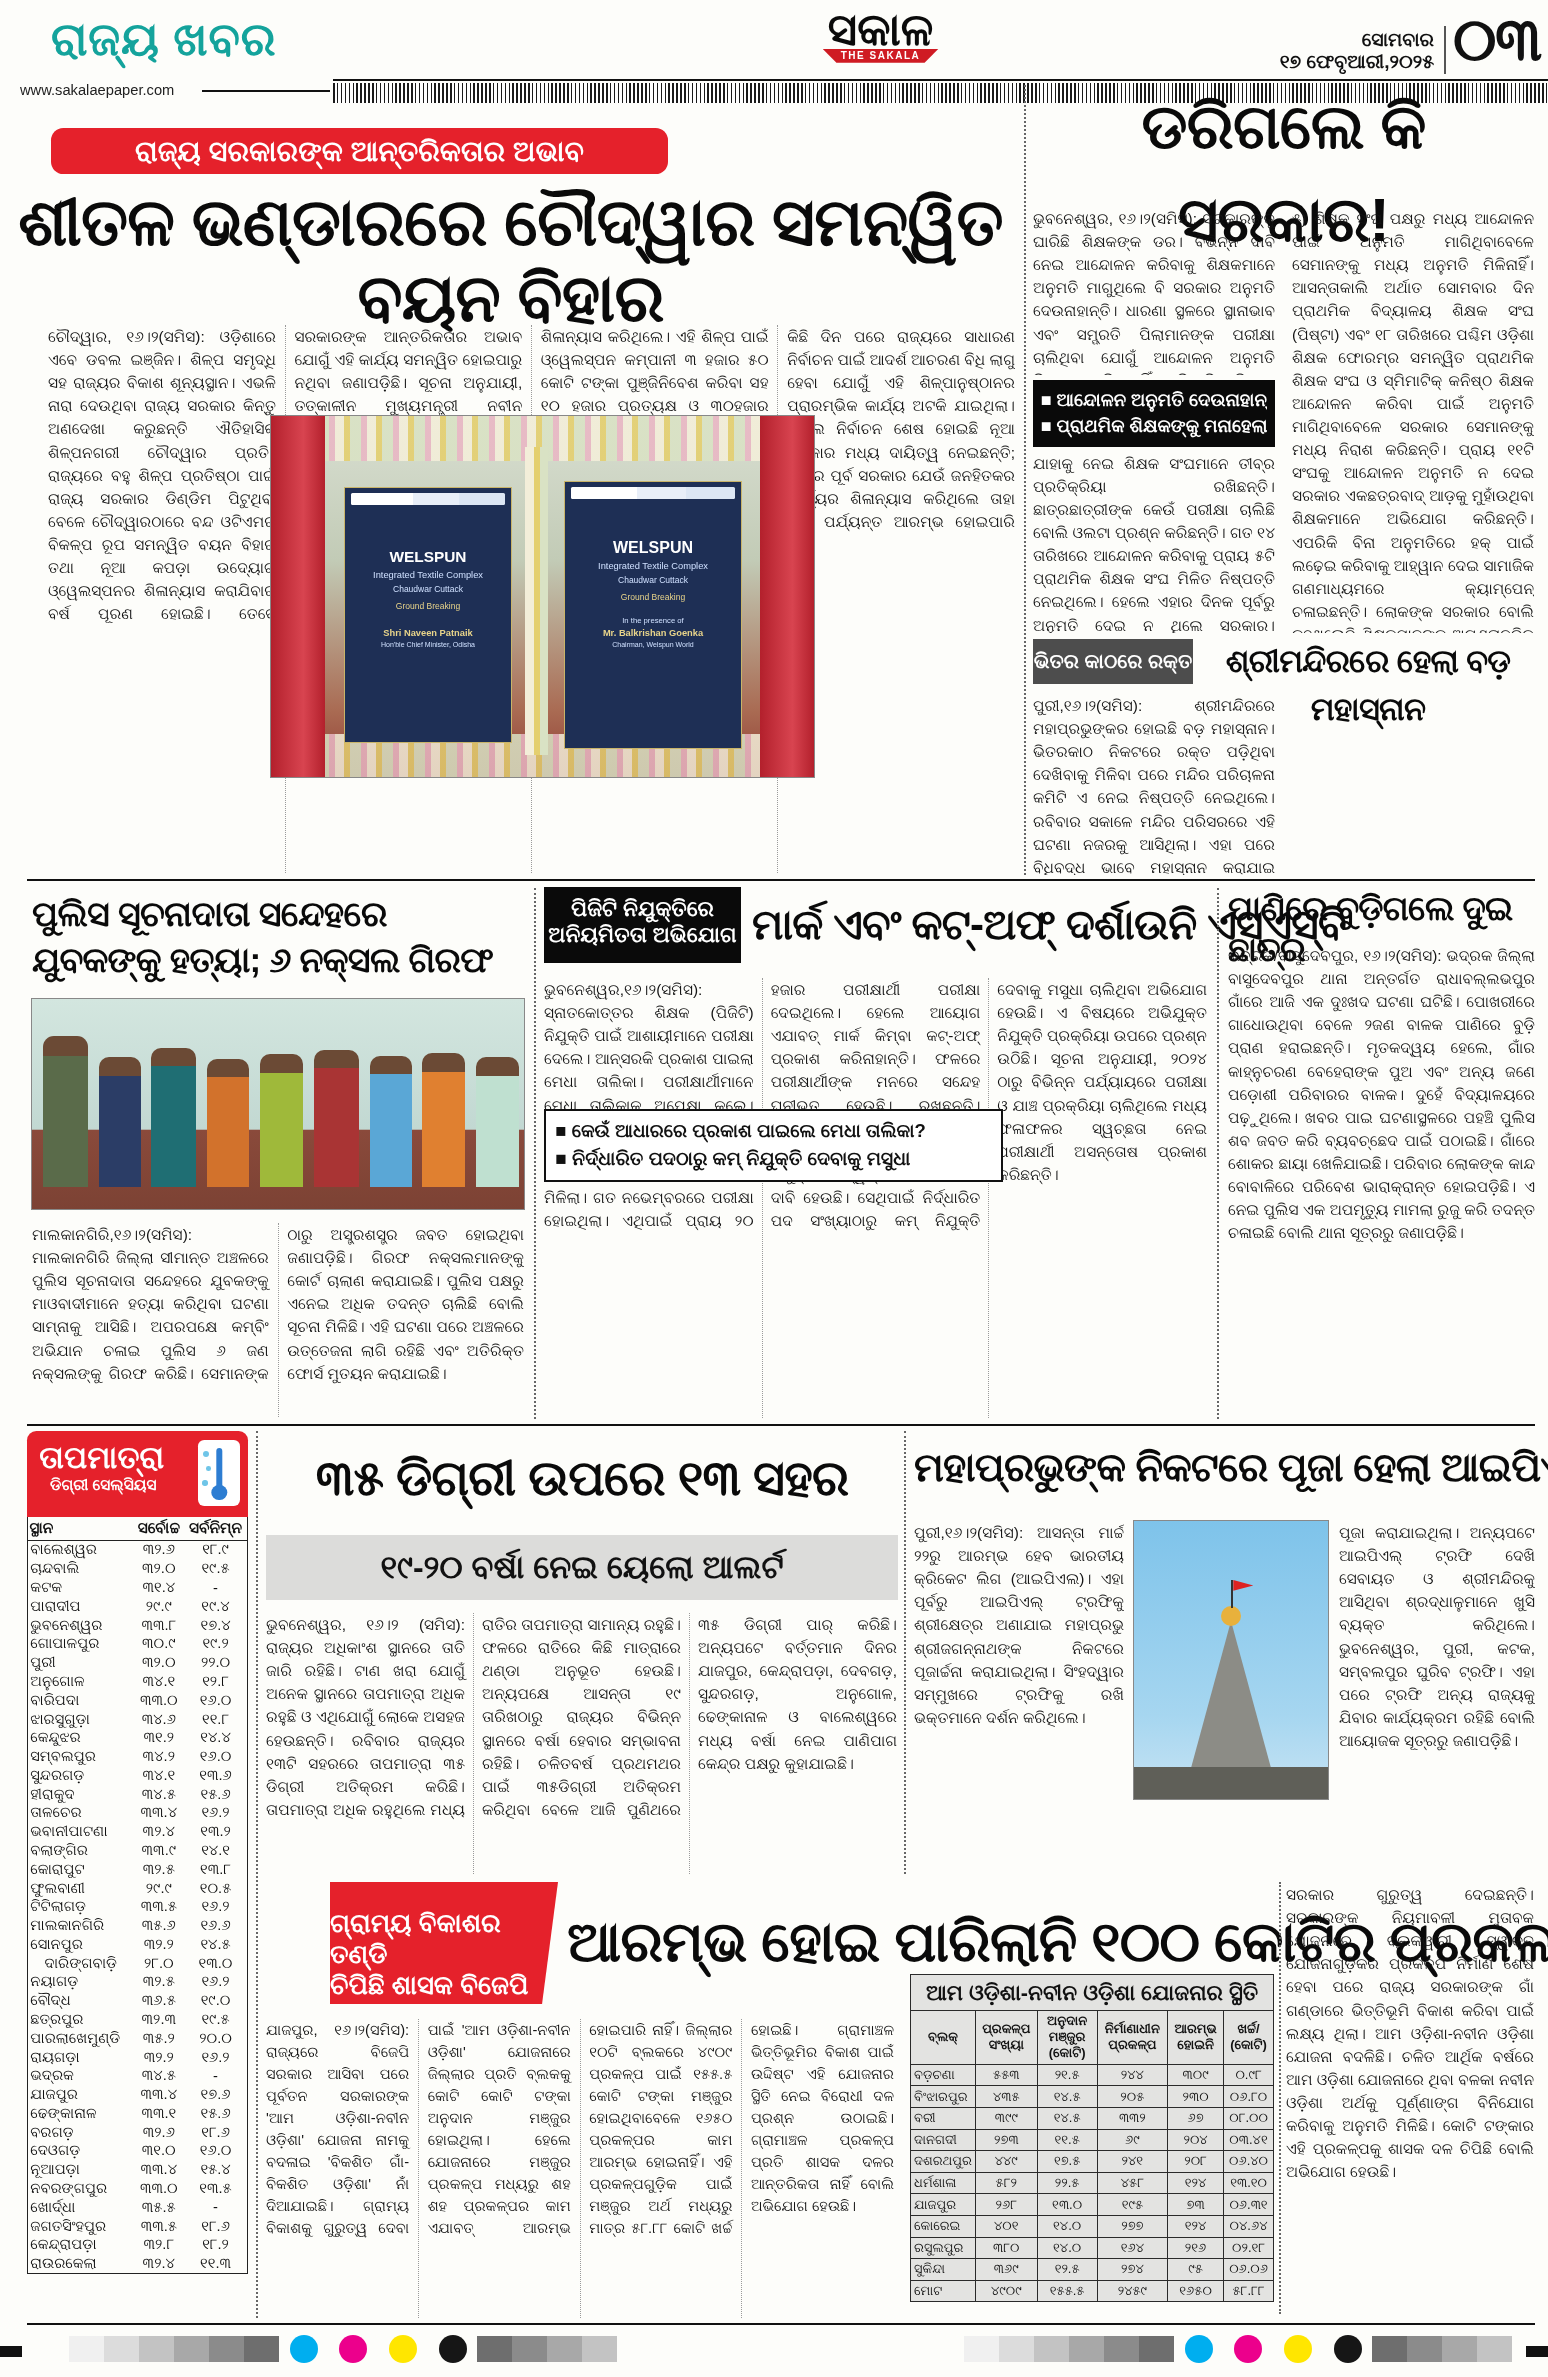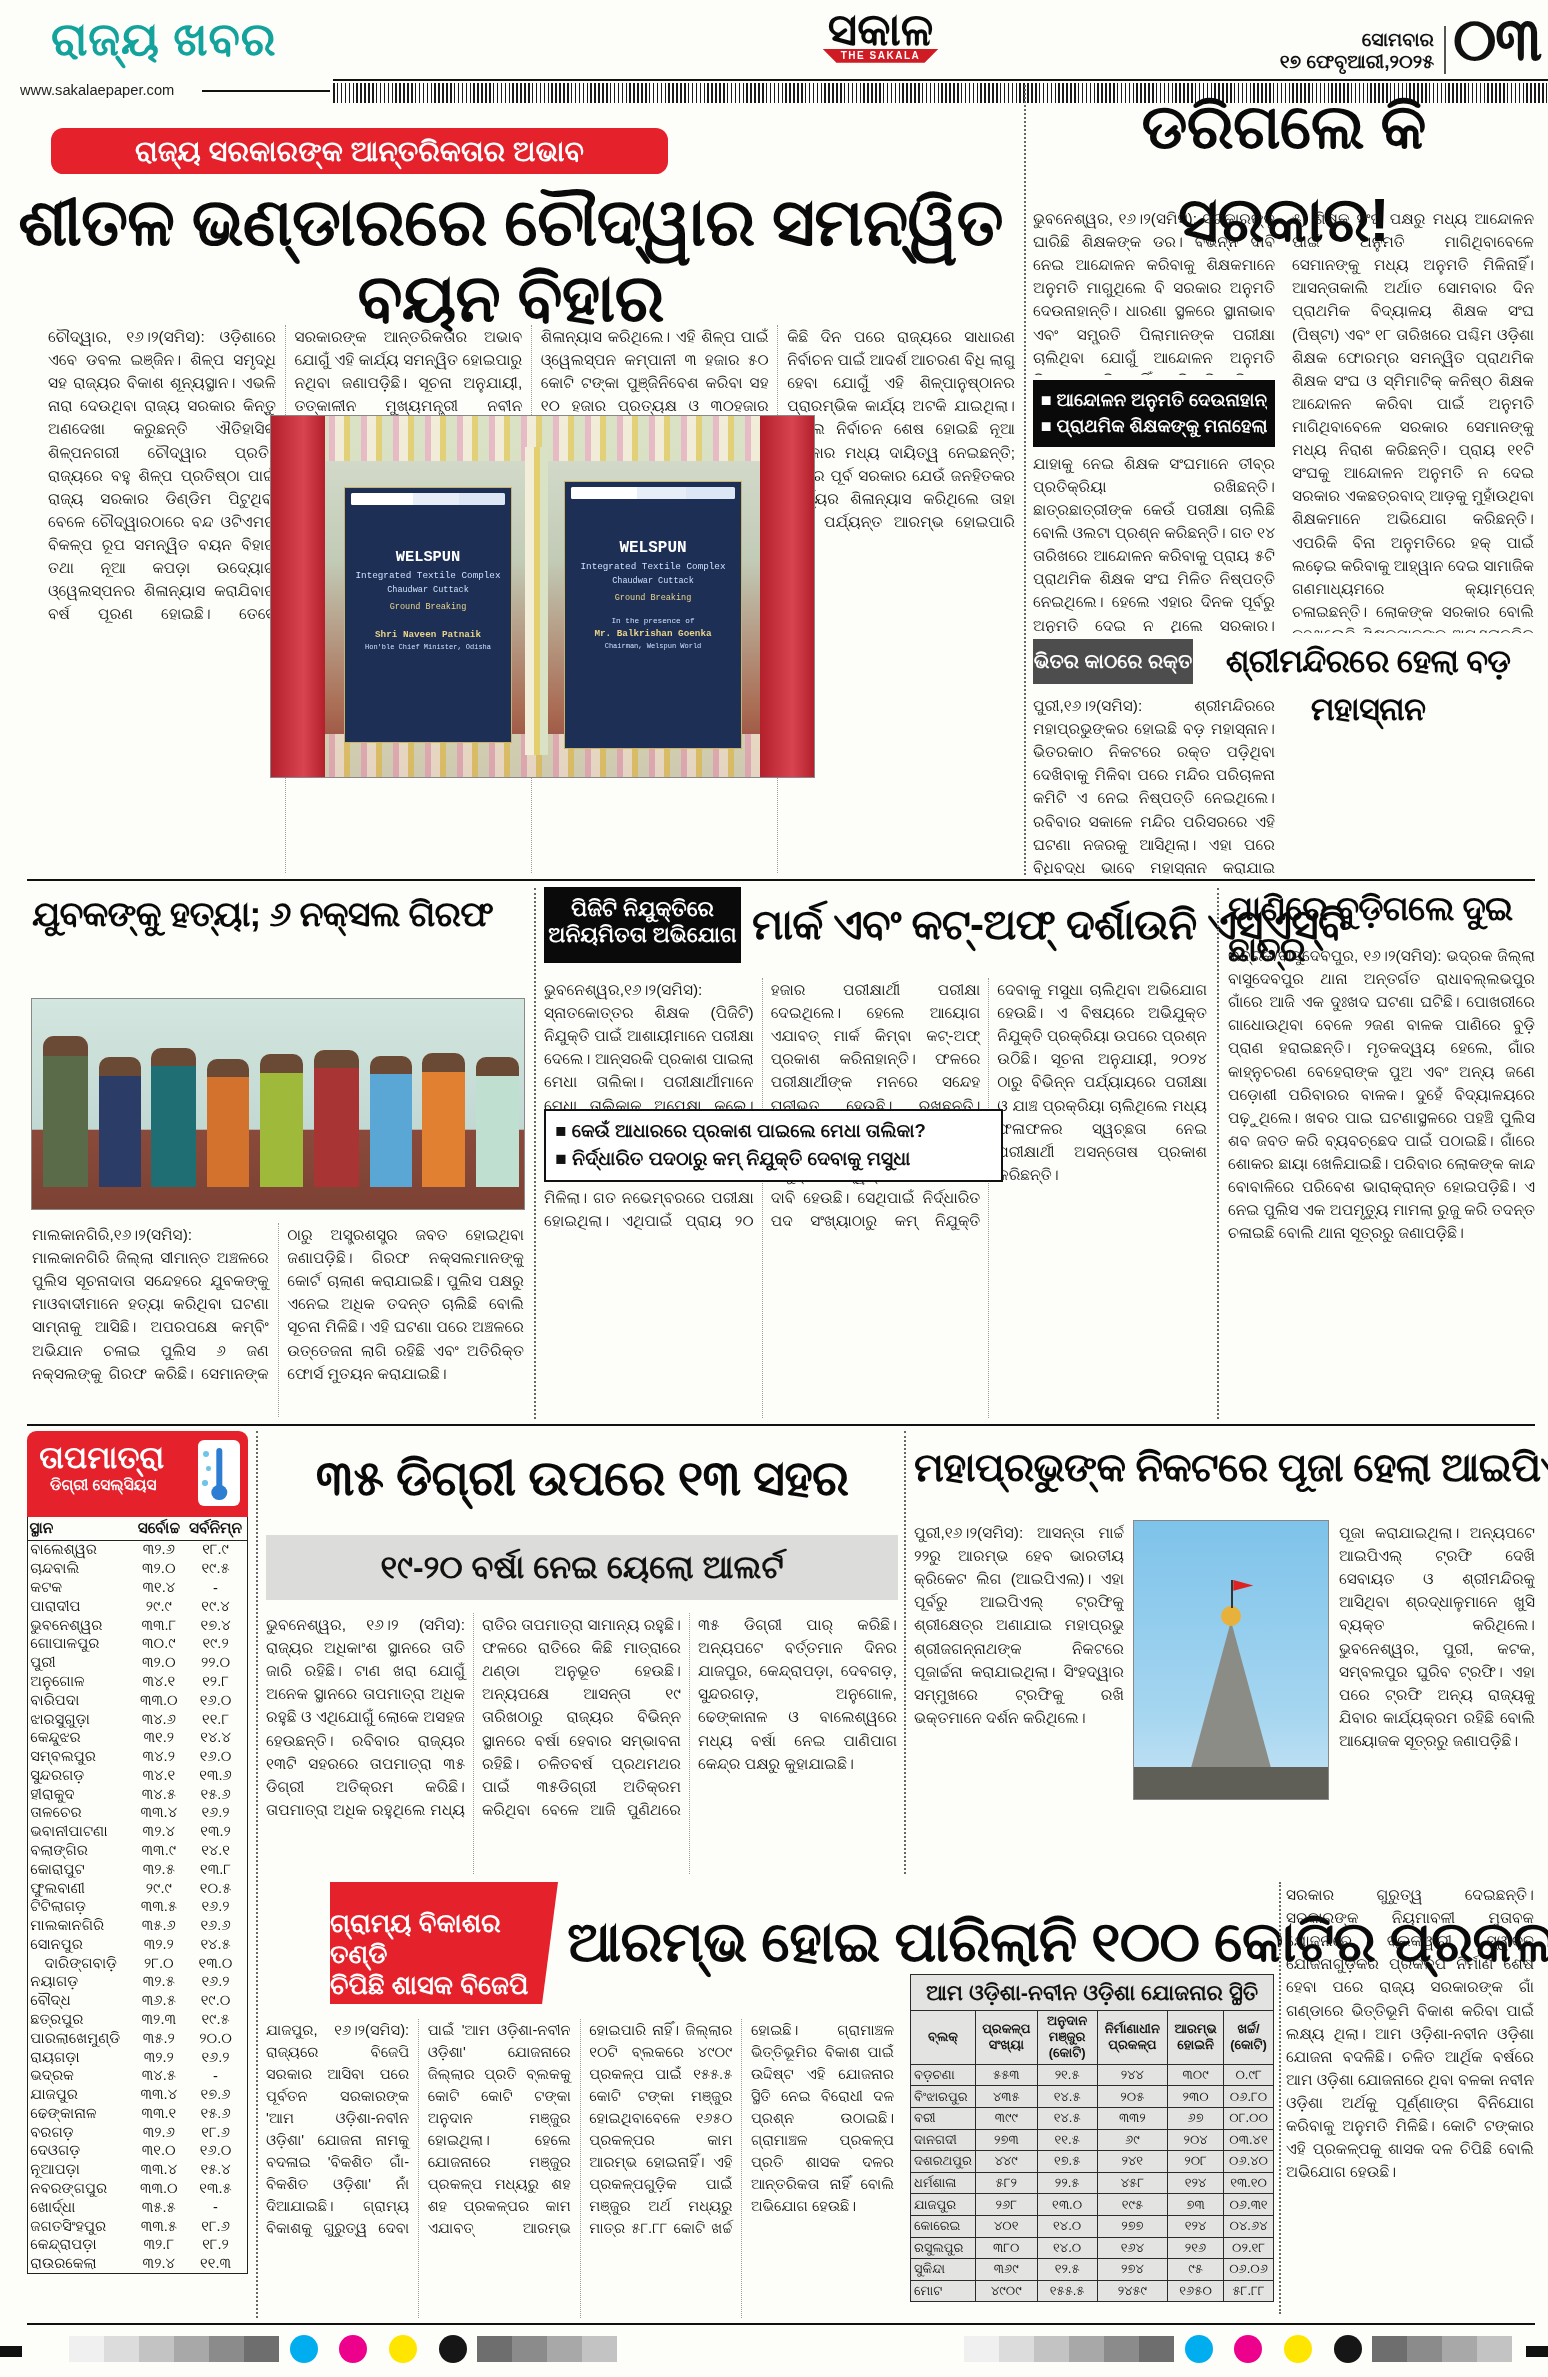--- a/index.html
+++ b/index.html
@@ -52,21 +52,21 @@
   <div class="abs rule" style="left:333px;top:79px;width:1215px;height:1.5px;"></div>
   <div class="abs barcode" style="left:333px;top:83px;width:1215px;height:20px;"></div>
 </div>
 
 <div class="abs kicker" style="left:51px;top:128px;width:617px;height:46px;line-height:46px;font-size:28.5px;">ରାଜ୍ୟ ସରକାରଙ୍କ ଆନ୍ତରିକତାର ଅଭାବ</div>
 
 <div class="abs hl" style="left:3.1px;top:185px;width:1015px;font-size:66px;text-align:center;line-height:1.15;">ଶୀତଳ ଭଣ୍ଡାରରେ ଚୌଦ୍ୱାର ସମନ୍ୱିତ ବୟନ ବିହାର</div>
 
 <div class="abs bt cols4" style="left:48px;top:325px;width:967px;height:548px;">ଚୌଦ୍ୱାର, ୧୬।୨(ସମିସ): ଓଡ଼ିଶାରେ ଏବେ ଡବଲ ଇଞ୍ଜିନ। ଶିଳ୍ପ ସମୃଦ୍ଧି ସହ ରାଜ୍ୟର ବିକାଶ ଶୂନ୍ୟସ୍ଥାନ। ଏଭଳି ନାରା ଦେଉଥିବା ରାଜ୍ୟ ସରକାର କିନ୍ତୁ ଅଣଦେଖା କରୁଛନ୍ତି ଐତିହାସିକ ଶିଳ୍ପନଗରୀ ଚୌଦ୍ୱାର ପ୍ରତି। ରାଜ୍ୟରେ ବହୁ ଶିଳ୍ପ ପ୍ରତିଷ୍ଠା ପାଇଁ ରାଜ୍ୟ ସରକାର ଡିଣ୍ଡିମ ପିଟୁଥିବା ବେଳେ ଚୌଦ୍ୱାରଠାରେ ବନ୍ଦ ଓଟିଏମର ବିକଳ୍ପ ରୂପ ସମନ୍ୱିତ ବୟନ ବିହାର ତଥା ନୂଆ କପଡ଼ା ଉଦ୍ୟୋଗ ଓ୍ୱେଲସ୍ପନର ଶିଳାନ୍ୟାସ କରାଯିବାର ବର୍ଷ ପୂରଣ ହୋଇଛି। ତେବେ ସରକାରଙ୍କ ଆନ୍ତରିକତାର ଅଭାବ ଯୋଗୁଁ ଏହି କାର୍ଯ୍ୟ ସମନ୍ୱିତ ହୋଇପାରୁ ନଥିବା ଜଣାପଡ଼ିଛି। ସୂଚନା ଅନୁଯାୟୀ, ତତ୍କାଳୀନ ମୁଖ୍ୟମନ୍ତ୍ରୀ ନବୀନ ପଟ୍ଟନାୟକ। ଓଟିଏମ ଶିଳ୍ପ ବନ୍ଦ ହୋଇଥିବା ଯୋଗୁଁ ହଜାର ହଜାର ଶ୍ରମିକ ପରିବାର ରୋଜଗାର ହରାଇ ହତାଶ ହୋଇପଡ଼ିଥିଲେ। ବିଶେଷକରି ଓଟିଏମ ଶିଳ୍ପକୁ ନେଇ ଆଇନ ଅଦାଲତର ଗୋଲକଧନ୍ଦା ଭିତରେ ପେଶି ହୋଇ ଯାଇଥିବାବେଳେ ବିସ୍ତୀର୍ଣ୍ଣ ପ୍ରାଙ୍ଗଣରେ ଏକ ସାଧାରଣ ସଭାରେ ଓ୍ୱେଲସ୍ପନ ଶିଳ୍ପାନୁଷ୍ଠାନ ପାଇଁ ଶିଳାନ୍ୟାସ କରିଥିଲେ। ଏହି ଶିଳ୍ପ ପାଇଁ ଓ୍ୱେଲସ୍ପନ କମ୍ପାନୀ ୩ ହଜାର ୫୦ କୋଟି ଟଙ୍କା ପୁଞ୍ଜିନିବେଶ କରିବା ସହ ୧୦ ହଜାର ପ୍ରତ୍ୟକ୍ଷ ଓ ୩୦ହଜାର ଦିଗରେ ଅଗ୍ରଗତି ଥାନ୍ତା। ଏଥିସହ ଭାରତରେ ସବୁଠୁ ଅଧିକ ପୁଞ୍ଜି ଓଡ଼ିଶାକୁ ଆସୁଛି ବୋଲି ଓ୍ୱେଲସ୍ପନ ଅଧ୍ୟକ୍ଷ ମଧ୍ୟ ସେହି ସମୟରେ ସୂଚନା ଦେଇଥିଲେ। ତେବେ ଓଟିଏମ ଶିଳ୍ପର ଜମିକୁ ଇଡ଼କୋ ଜରିଆରେ ବିଭିନ୍ନ ଶିଳ୍ପକ୍ଷେତ୍ରକୁ ପ୍ରଦାନ କରାଯିବା ସହ ଓ୍ୱେଲସ୍ପନ କାରଖାନାର ସୀମା ପାଚେରି କାର୍ଯ୍ୟ ଆରମ୍ଭ ହୋଇଥିଲା। ମାତ୍ର କିଛି ଦିନ ପରେ ରାଜ୍ୟରେ ସାଧାରଣ ନିର୍ବାଚନ ପାଇଁ ଆଦର୍ଶ ଆଚରଣ ବିଧି ଲାଗୁ ହେବା ଯୋଗୁଁ ଏହି ଶିଳ୍ପାନୁଷ୍ଠାନର ପ୍ରାରମ୍ଭିକ କାର୍ଯ୍ୟ ଅଟକି ଯାଇଥିଲା। ହେଲେ ନିର୍ବାଚନ ଶେଷ ହୋଇଛି ନୂଆ ସରକାର ମଧ୍ୟ ଦାୟିତ୍ୱ ନେଇଛନ୍ତି; ମାତ୍ର ପୂର୍ବ ସରକାର ଯେଉଁ ଜନହିତକର କାର୍ଯ୍ୟର ଶିଳାନ୍ୟାସ କରିଥିଲେ ତାହା ଆଜି ପର୍ଯ୍ୟନ୍ତ ଆରମ୍ଭ ହୋଇପାରି ନାହିଁ।</div>
 
-<div class="abs" style="left:271px;top:416px;width:543px;height:361px;background:linear-gradient(180deg,#d9dfd2 0%,#c2cbb6 40%,#a96a52 82%,#8e3d35 100%);outline:0.8px solid #888;overflow:hidden;font-family:Liberation Mono, monospace;">
+<div class="abs" style="left:271px;top:416px;width:543px;height:361px;background:linear-gradient(180deg,#d9dfd2 0%,#c2cbb6 40%,#a96a52 82%,#8e3d35 100%);outline:0.8px solid #888;overflow:hidden;">
   <div class="abs flowerband" style="left:0;top:0;width:543px;height:45px;opacity:.9;"></div>
   <div class="abs flowerband" style="left:0;top:318px;width:543px;height:43px;opacity:.85;"></div>
   <div class="abs" style="left:0;top:0;width:54px;height:361px;background:linear-gradient(90deg,#b3202c,#d84450 60%,#b3202c);"></div>
   <div class="abs" style="right:0;top:0;width:54px;height:361px;background:linear-gradient(90deg,#b3202c,#d84450 60%,#b3202c);"></div>
   <div class="abs flowerband" style="left:254px;top:31px;width:23px;height:308px;"></div>
 
   <div class="plaque" style="left:73px;top:71px;width:166px;height:254px;">
     <div class="lg"></div>
     <div style="font-size:15.4px;font-weight:900;margin-top:43px;">WELSPUN</div>
     <div style="font-size:9.3px;color:#cfe0ff;margin-top:4.6px;">Integrated Textile Complex</div>
@@ -110,20 +110,21 @@
 <div class="abs hl" style="left:1200px;top:637px;width:336px;font-size:32px;line-height:48px;text-align:center;">ଶ୍ରୀମନ୍ଦିରରେ ହେଲା ବଡ଼ ମହାସ୍ନାନ</div>
 <div class="abs" style="left:1033px;top:639px;width:160px;height:45px;color:#fff;font-size:20px;font-weight:800;text-align:center;line-height:45px;">ଭିତର କାଠରେ ରକ୍ତ</div>
 
 <div class="abs" style="left:1033px;top:694px;width:501px;height:181px;display:flex;gap:17px;">
   <div class="bt" style="width:242px;">ପୁରୀ,୧୬।୨(ସମିସ): ଶ୍ରୀମନ୍ଦିରରେ ମହାପ୍ରଭୁଙ୍କର ହୋଇଛି ବଡ଼ ମହାସ୍ନାନ। ଭିତରକାଠ ନିକଟରେ ରକ୍ତ ପଡ଼ିଥିବା ଦେଖିବାକୁ ମିଳିବା ପରେ ମନ୍ଦିର ପରିଚାଳନା କମିଟି ଏ ନେଇ ନିଷ୍ପତ୍ତି ନେଇଥିଲେ। ରବିବାର ସକାଳେ ମନ୍ଦିର ପରିସରରେ ଏହି ଘଟଣା ନଜରକୁ ଆସିଥିଲା। ଏହା ପରେ ବିଧିବଦ୍ଧ ଭାବେ ମହାସ୍ନାନ କରାଯାଇ ନୀତିକାନ୍ତି ପୁଣି ଆରମ୍ଭ କରାଯାଇଥିଲା।</div>
 </div>
 
 <div class="abs rule" style="left:27px;top:879px;width:1508px;height:2.3px;"></div>
 
 <div class="abs hl" style="left:32px;top:891px;width:494px;font-size:35px;line-height:1.3;">
+  <div>ପୁଲିସ ସୂଚନାଦାତା ସନ୍ଦେହରେ</div>
   <div>ଯୁବକଙ୍କୁ ହତ୍ୟା; ୬ ନକ୍ସଲ ଗିରଫ</div>
 </div>
 
 <div class="abs" style="left:32px;top:999px;width:492px;height:210px;background:linear-gradient(180deg,#d3e6df 0%,#c2d8d2 62%,#8a4a3b 62.5%,#7c4234 100%);outline:0.8px solid #888;overflow:hidden;">
   <div style="position:absolute;left:10.8px;bottom:21.6px;display:flex;gap:10.8px;align-items:flex-end;">
     <div style="width:45px;height:151px;background:linear-gradient(180deg,#6b4a35 0 20px,#5a6b4a 20px 100%);border-radius:10.8px 10.8px 0 0;"></div>
     <div style="width:42px;height:130px;background:linear-gradient(180deg,#6b4a35 0 18.5px,#2b3d66 18.5px 100%);border-radius:10px 10px 0 0;"></div>
     <div style="width:45px;height:139px;background:linear-gradient(180deg,#6b4a35 0 18.5px,#1f6e73 18.5px 100%);border-radius:10px 10px 0 0;"></div>
     <div style="width:42px;height:128px;background:linear-gradient(180deg,#6b4a35 0 18.5px,#d2722c 18.5px 100%);border-radius:10px 10px 0 0;"></div>
     <div style="width:43px;height:133px;background:linear-gradient(180deg,#6b4a35 0 18.5px,#9fb93a 18.5px 100%);border-radius:10px 10px 0 0;"></div>

